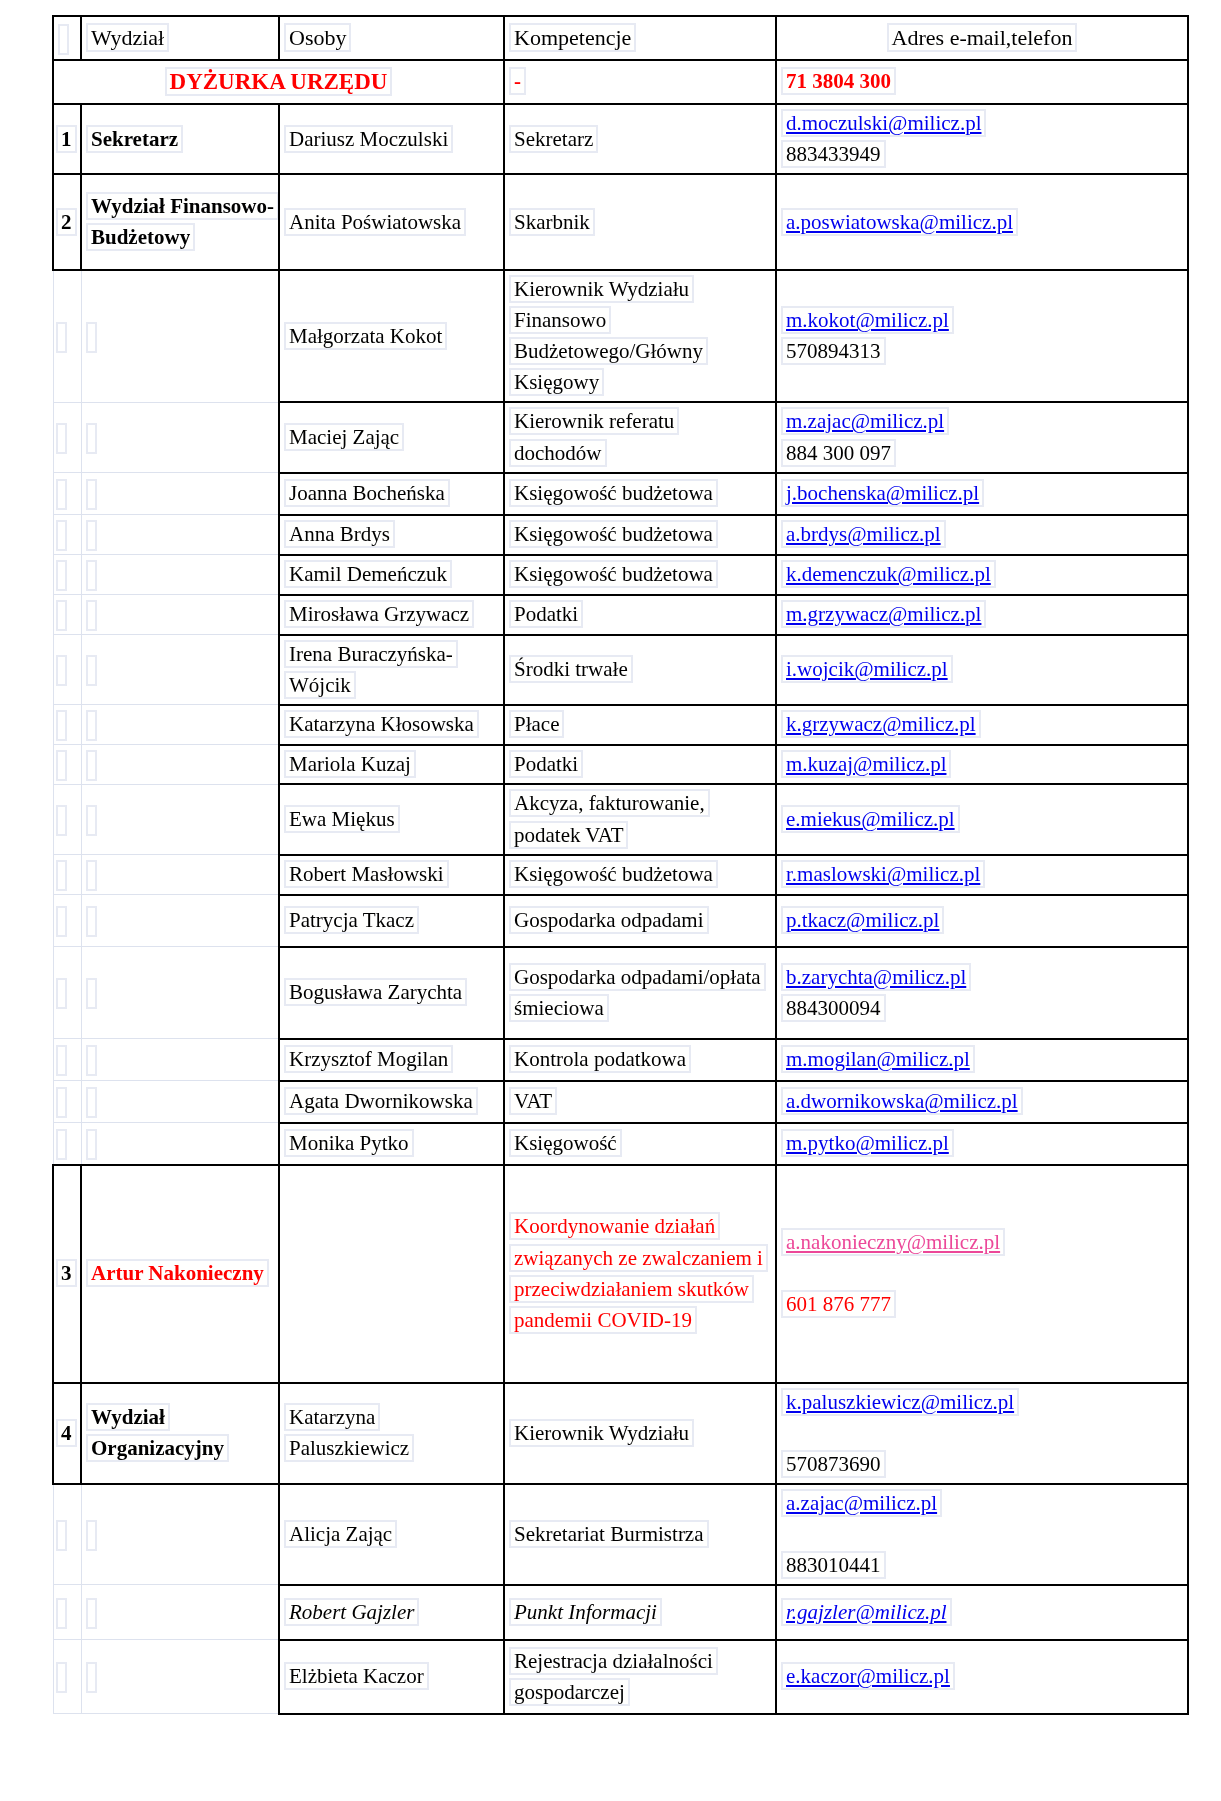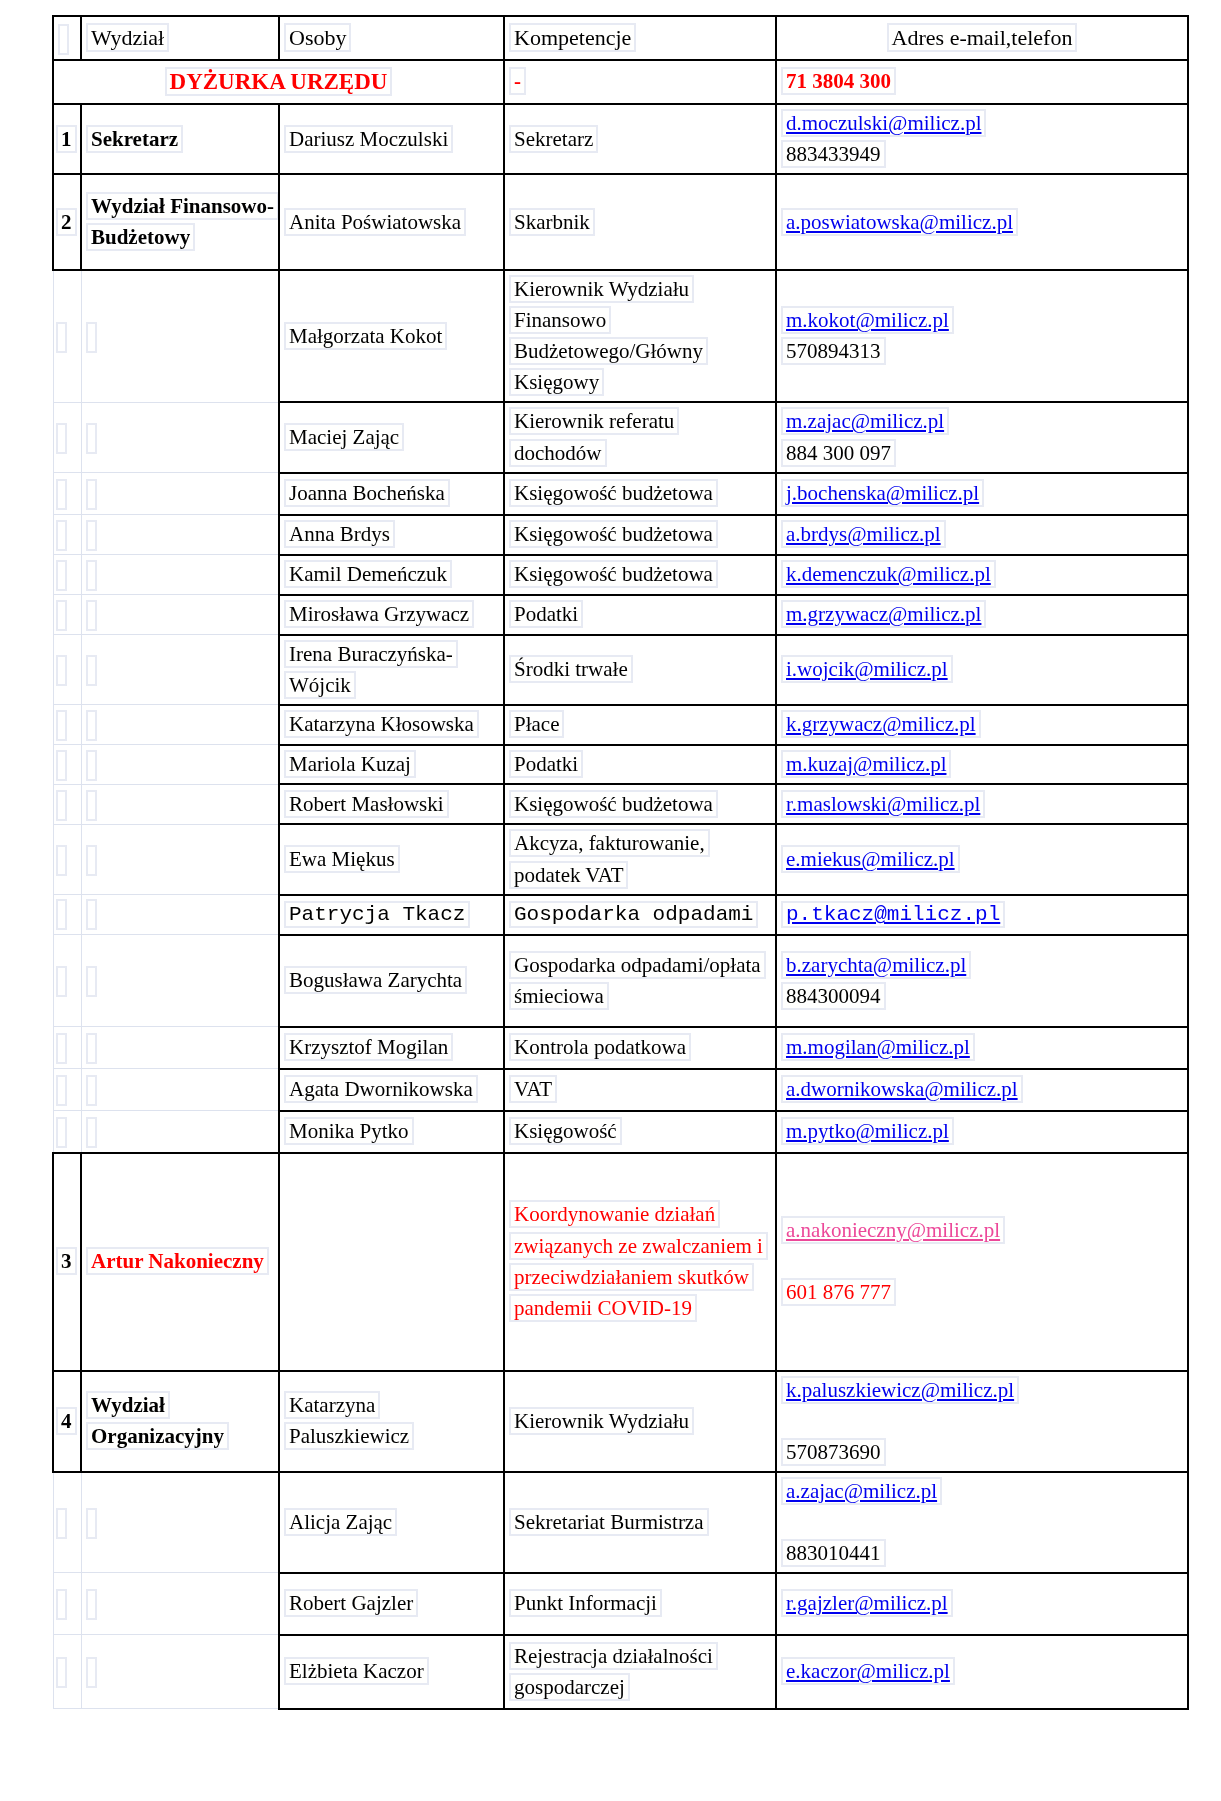--- a/index.html
+++ b/index.html
@@ -182,39 +182,39 @@
       </tr>
       <tr style="height: 32px;">
         <td class="numcell ghost"><span class="ebox"></span></td>
         <td class="ghost"><span class="ebox"></span></td>
         <td><span class="hl">Mariola Kuzaj</span></td>
         <td><span class="hl">Podatki</span></td>
         <td>
           <a class="maillink seg" href="#"><span class="hl">m.kuzaj@milicz.pl</span></a>
         </td>
       </tr>
+      <tr style="height: 66px;">
+        <td class="numcell ghost"><span class="ebox"></span></td>
+        <td class="ghost"><span class="ebox"></span></td>
+        <td><span class="hl">Ewa Miękus</span></td>
+        <td><span class="hl">Akcyza, fakturowanie, podatek VAT</span></td>
+        <td>
+          <a class="maillink seg" href="#"><span class="hl">e.miekus@milicz.pl</span></a>
+        </td>
+      </tr>
       <tr style="height: 40px;">
         <td class="numcell ghost"><span class="ebox"></span></td>
         <td class="ghost"><span class="ebox"></span></td>
         <td><span class="hl">Robert Masłowski</span></td>
         <td><span class="hl">Księgowość budżetowa</span></td>
         <td>
           <a class="maillink seg" href="#"><span class="hl">r.maslowski@milicz.pl</span></a>
         </td>
       </tr>
-      <tr style="height: 66px;">
-        <td class="numcell ghost"><span class="ebox"></span></td>
-        <td class="ghost"><span class="ebox"></span></td>
-        <td><span class="hl">Ewa Miękus</span></td>
-        <td><span class="hl">Akcyza, fakturowanie, podatek VAT</span></td>
-        <td>
-          <a class="maillink seg" href="#"><span class="hl">e.miekus@milicz.pl</span></a>
-        </td>
-      </tr>
-      <tr style="height: 40px; font-family: Liberation Mono, monospace;">
+      <tr style="height: 52px;">
         <td class="numcell ghost"><span class="ebox"></span></td>
         <td class="ghost"><span class="ebox"></span></td>
         <td><span class="hl">Patrycja Tkacz</span></td>
         <td><span class="hl">Gospodarka odpadami</span></td>
         <td>
           <a class="maillink seg" href="#"><span class="hl">p.tkacz@milicz.pl</span></a>
         </td>
       </tr>
       <tr style="height: 92px;">
         <td class="numcell ghost"><span class="ebox"></span></td>
@@ -279,21 +279,21 @@
         <td class="numcell ghost"><span class="ebox"></span></td>
         <td class="ghost"><span class="ebox"></span></td>
         <td><span class="hl">Alicja Zając</span></td>
         <td><span class="hl">Sekretariat Burmistrza</span></td>
         <td>
           <a class="maillink seg" href="#"><span class="hl">a.zajac@milicz.pl</span></a>
           <span class="gap"></span>
           <span class="seg"><span class="hl">883010441</span></span>
         </td>
       </tr>
-      <tr style="height: 62px;">
+      <tr style="height: 55px; font-style: italic;">
         <td class="numcell ghost"><span class="ebox"></span></td>
         <td class="ghost"><span class="ebox"></span></td>
         <td><span class="hl">Robert Gajzler</span></td>
         <td><span class="hl">Punkt Informacji</span></td>
         <td>
           <a class="maillink seg" href="#"><span class="hl">r.gajzler@milicz.pl</span></a>
         </td>
       </tr>
       <tr style="height: 74px;">
         <td class="numcell ghost"><span class="ebox"></span></td>

